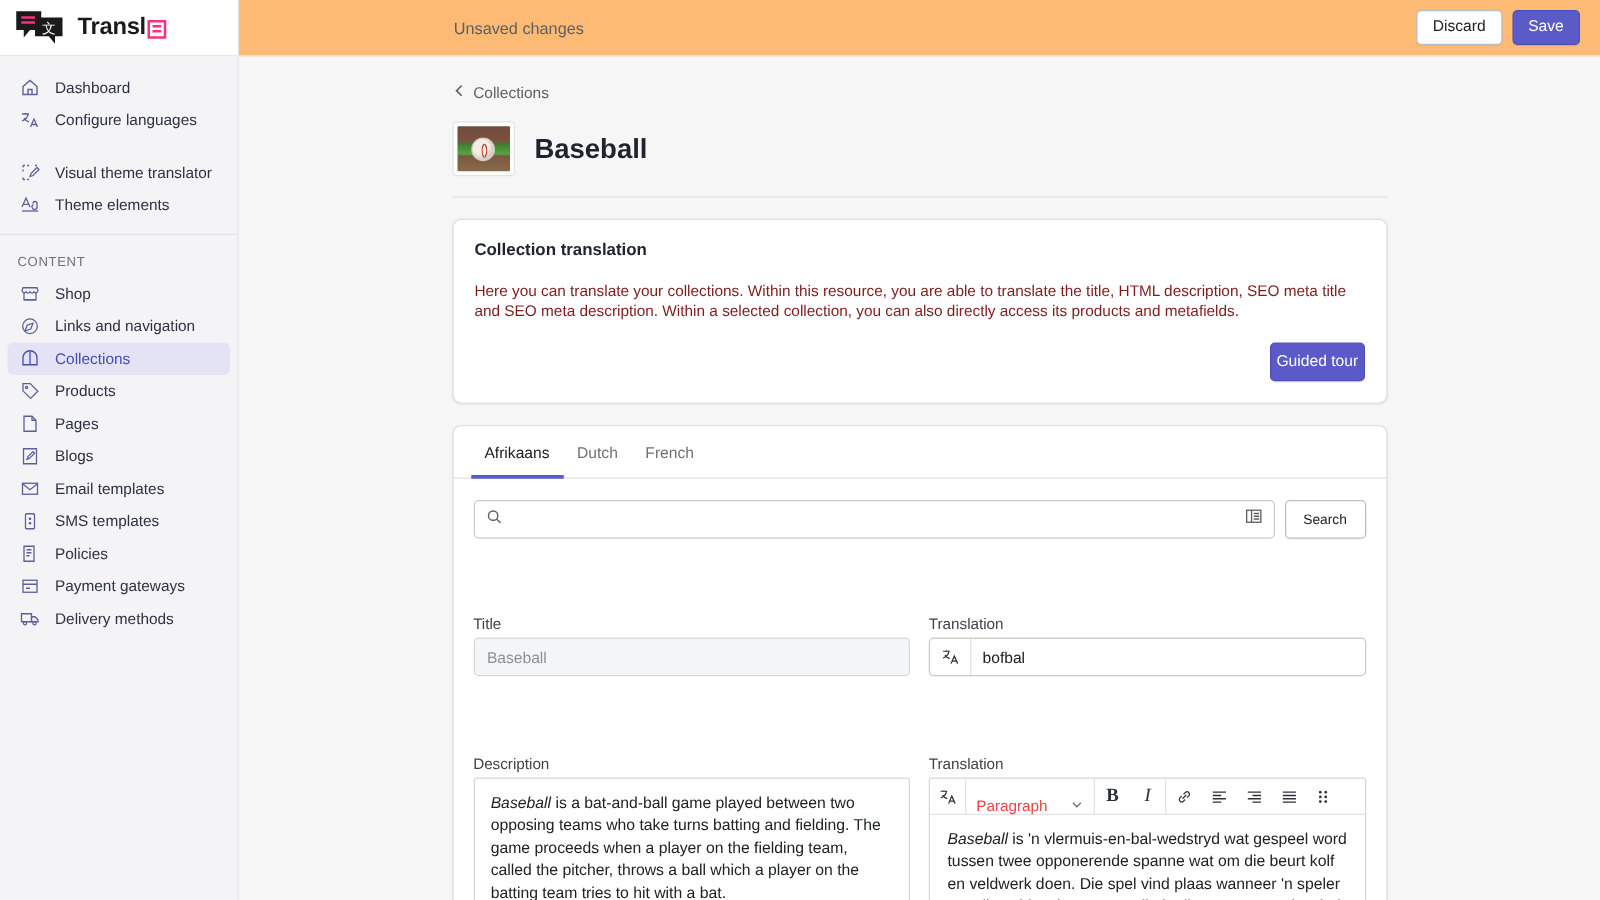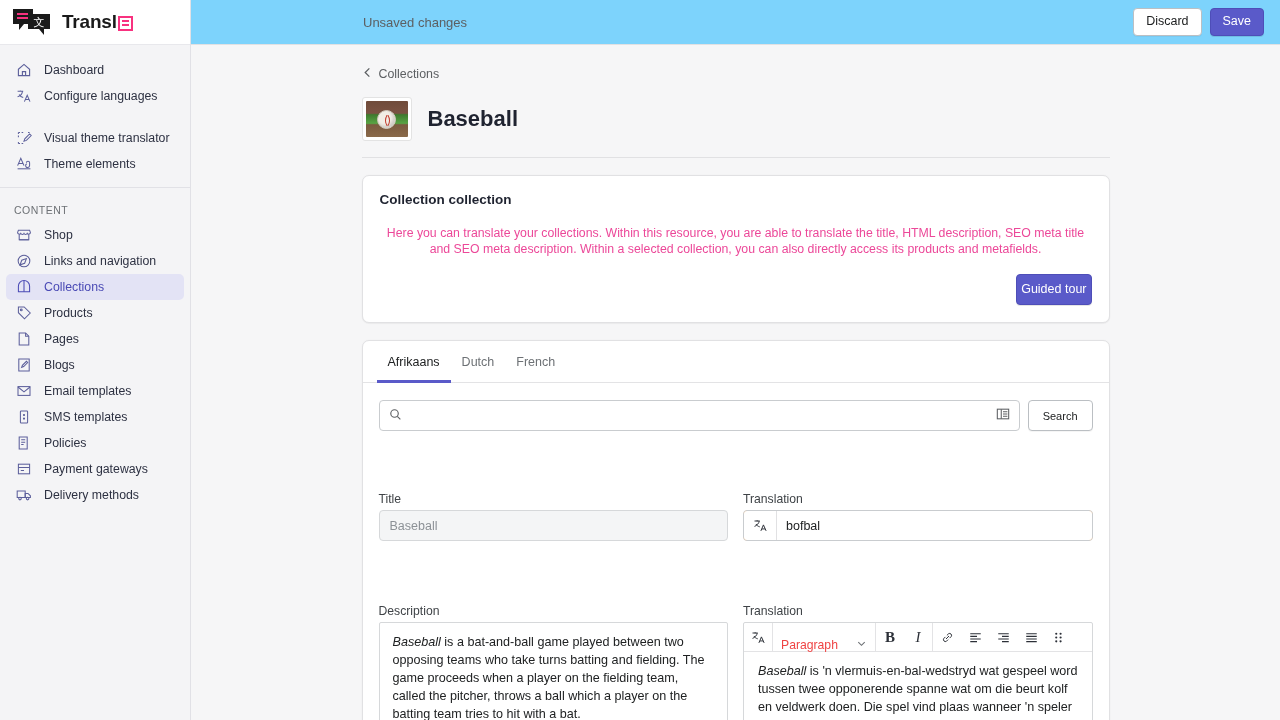--- a/index.html
+++ b/index.html
@@ -60,21 +60,21 @@
   .nav-section-title {
     font-size: 10.5px; color: #6d7175; letter-spacing: 0.5px;
     padding: 0 14px; margin: 16px 0 6px 0; font-weight: 500;
   }
   .sb-sep { height: 1px; background: #e1e1e6; margin: 10px 0 0 0; }
 
   
   .main { flex: 1; height: 720px; display: flex; flex-direction: column;
           background: #f6f6f7; overflow: hidden; }
   .topbar {
-    height: 45px; background: #7dd3fc; border-bottom: 1px solid #e1e1e3;
+    height: 45px; background: #fdba74; border-bottom: 1px solid #e1e1e3;
     display: flex; align-items: center; flex: 0 0 45px;
     padding: 0 16px 0 0;
   }
   .topbar-title { font-size: 13px; color: #5c5f62; margin-left: 172px; }
   .topbar-actions { margin-left: auto; display: flex; gap: 8px; align-items: center; }
   .btn {
     font-size: 12.5px; border-radius: 4px; padding: 6px 12px;
     cursor: pointer; border: 1px solid #bbbfc3; background: #ffffff;
     color: #202223; line-height: 1.1;
     box-shadow: 0 1px 0 rgba(0,0,0,0.04);
@@ -120,21 +120,21 @@
 
   
   .card {
     background: #ffffff; border: 1px solid #e1e1e3; border-radius: 7px;
     margin-top: 17px;
     box-shadow: 0 0 2px rgba(23,24,24,0.04), 0 1px 1px rgba(23,24,24,0.04);
   }
   .card-title { font-size: 13.5px; font-weight: bold; color: #1f2330;
                 padding: 16px 17px 0 17px; }
   .card-body { padding: 18px 17px 16px 17px; }
-  .card-desc { font-size: 12.3px; color: #ec4899; line-height: 1.33; text-align: center; }
+  .card-desc { font-size: 12.3px; color: #7f1d1d; line-height: 1.33; }
   .card-foot { display: flex; justify-content: flex-end; padding: 0 17px 17px 17px; }
   .btn-tour { padding: 8px 4px; font-size: 12.5px; }
 
   
   .tabs { display: flex; border-bottom: 1px solid #e3e3e5; padding: 0 14px; }
   .tab {
     font-size: 12.5px; color: #6d7175; padding: 14px 11px 11px 11px;
     cursor: pointer; border-bottom: 3px solid transparent; margin-bottom: -1px;
   }
   .tab.active { color: #202223; border-bottom-color: #5a5ac9; font-weight: normal; }
@@ -429,21 +429,21 @@
           <div class="thumb">
             <div class="thumb-img">
               <div class="thumb-ball"></div>
             </div>
           </div>
           <h1 class="page-title">Baseball</h1>
         </div>
         <div class="hr"></div>
 
         <section class="card">
-          <div class="card-title">Collection collection</div>
+          <div class="card-title">Collection translation</div>
           <div class="card-body">
             <p class="card-desc">Here you can translate your collections. Within this resource, you are able to translate the title, HTML description, SEO meta title and SEO meta description. Within a selected collection, you can also directly access its products and metafields.</p>
           </div>
           <div class="card-foot">
             <button class="btn btn-primary btn-tour">Guided tour</button>
           </div>
         </section>
 
         <section class="card">
 

